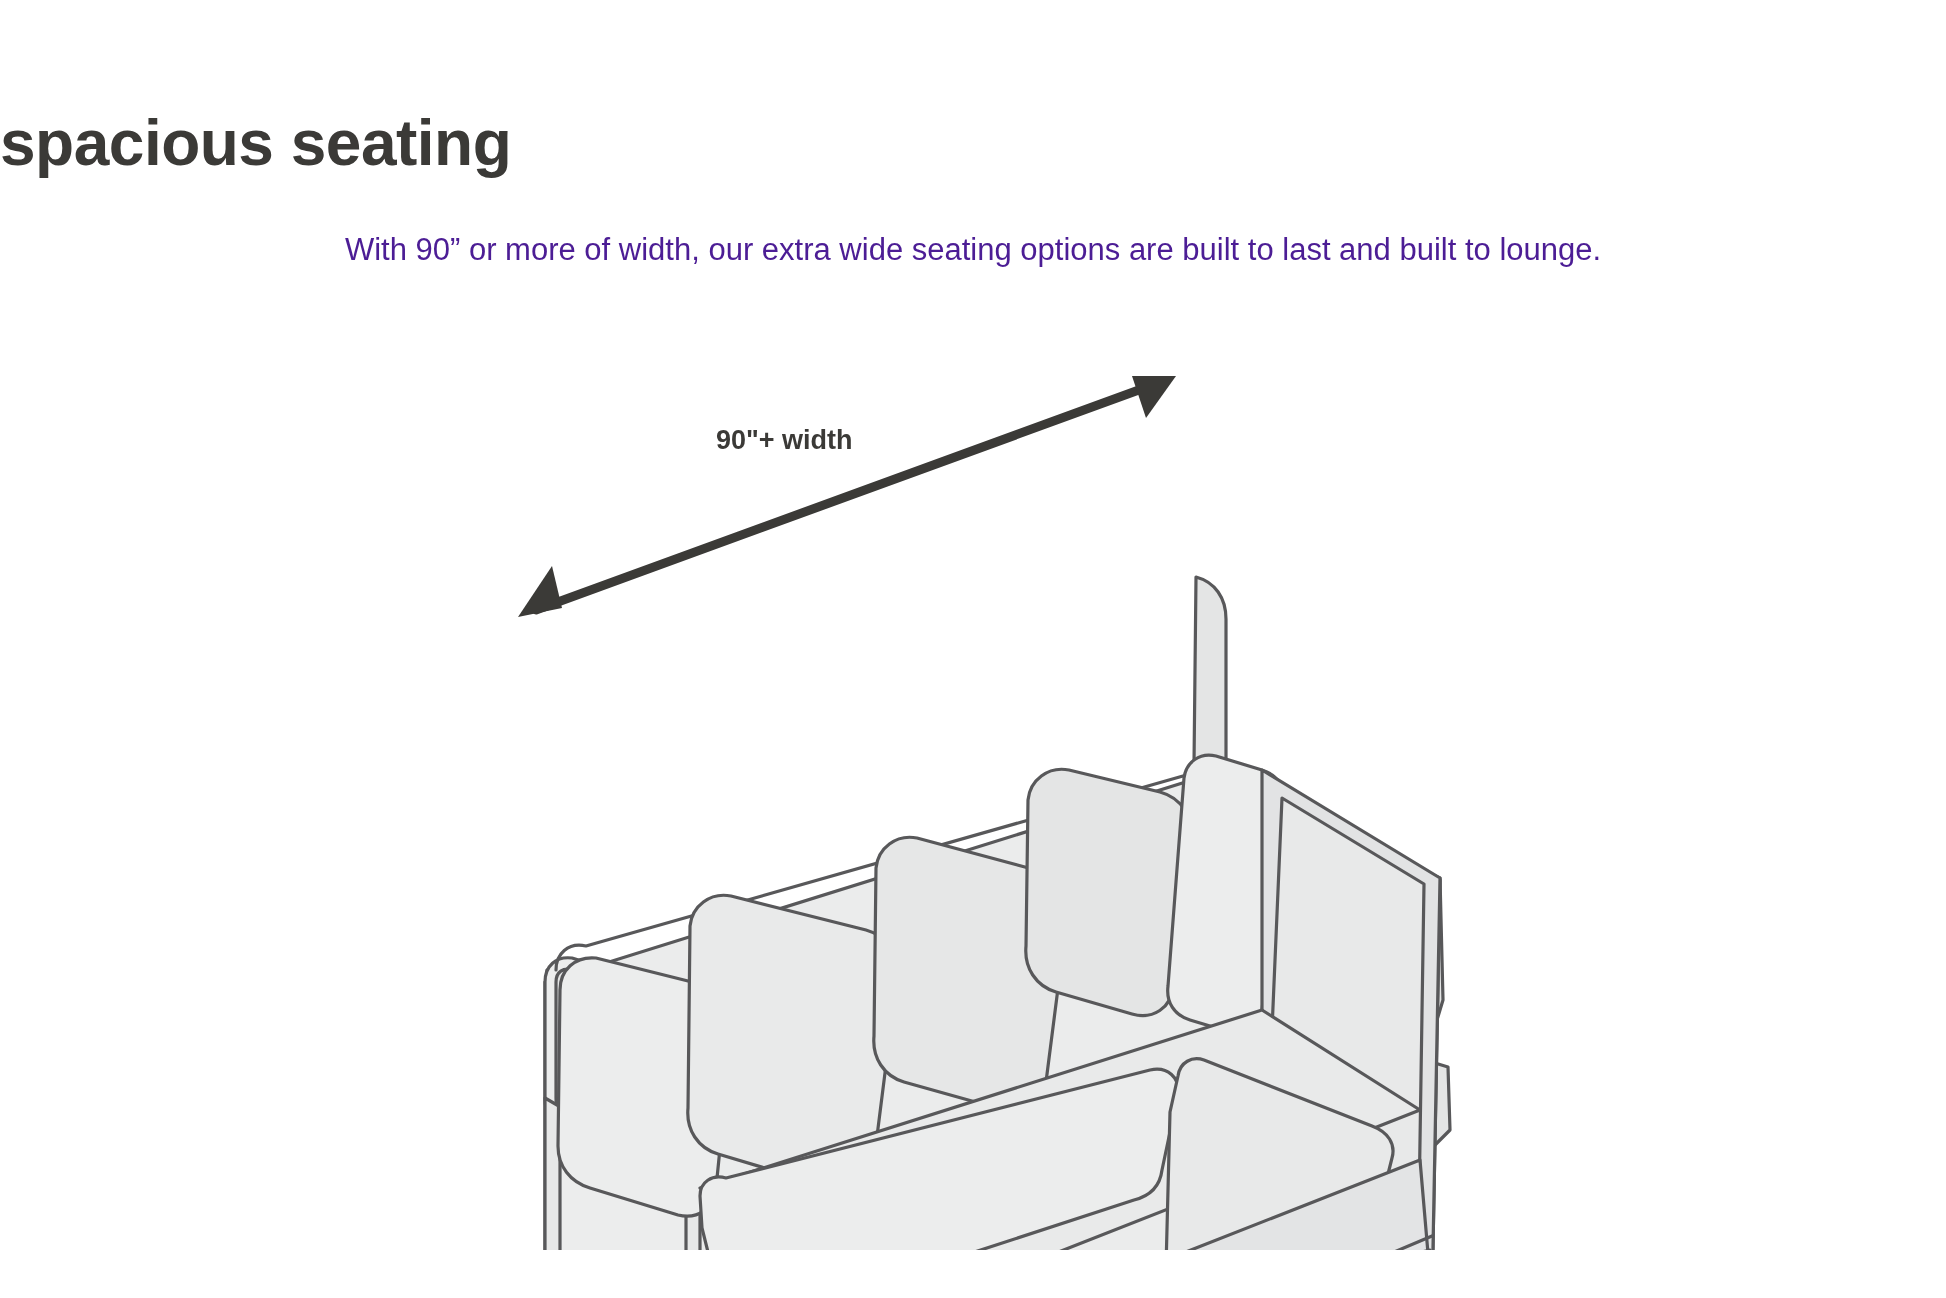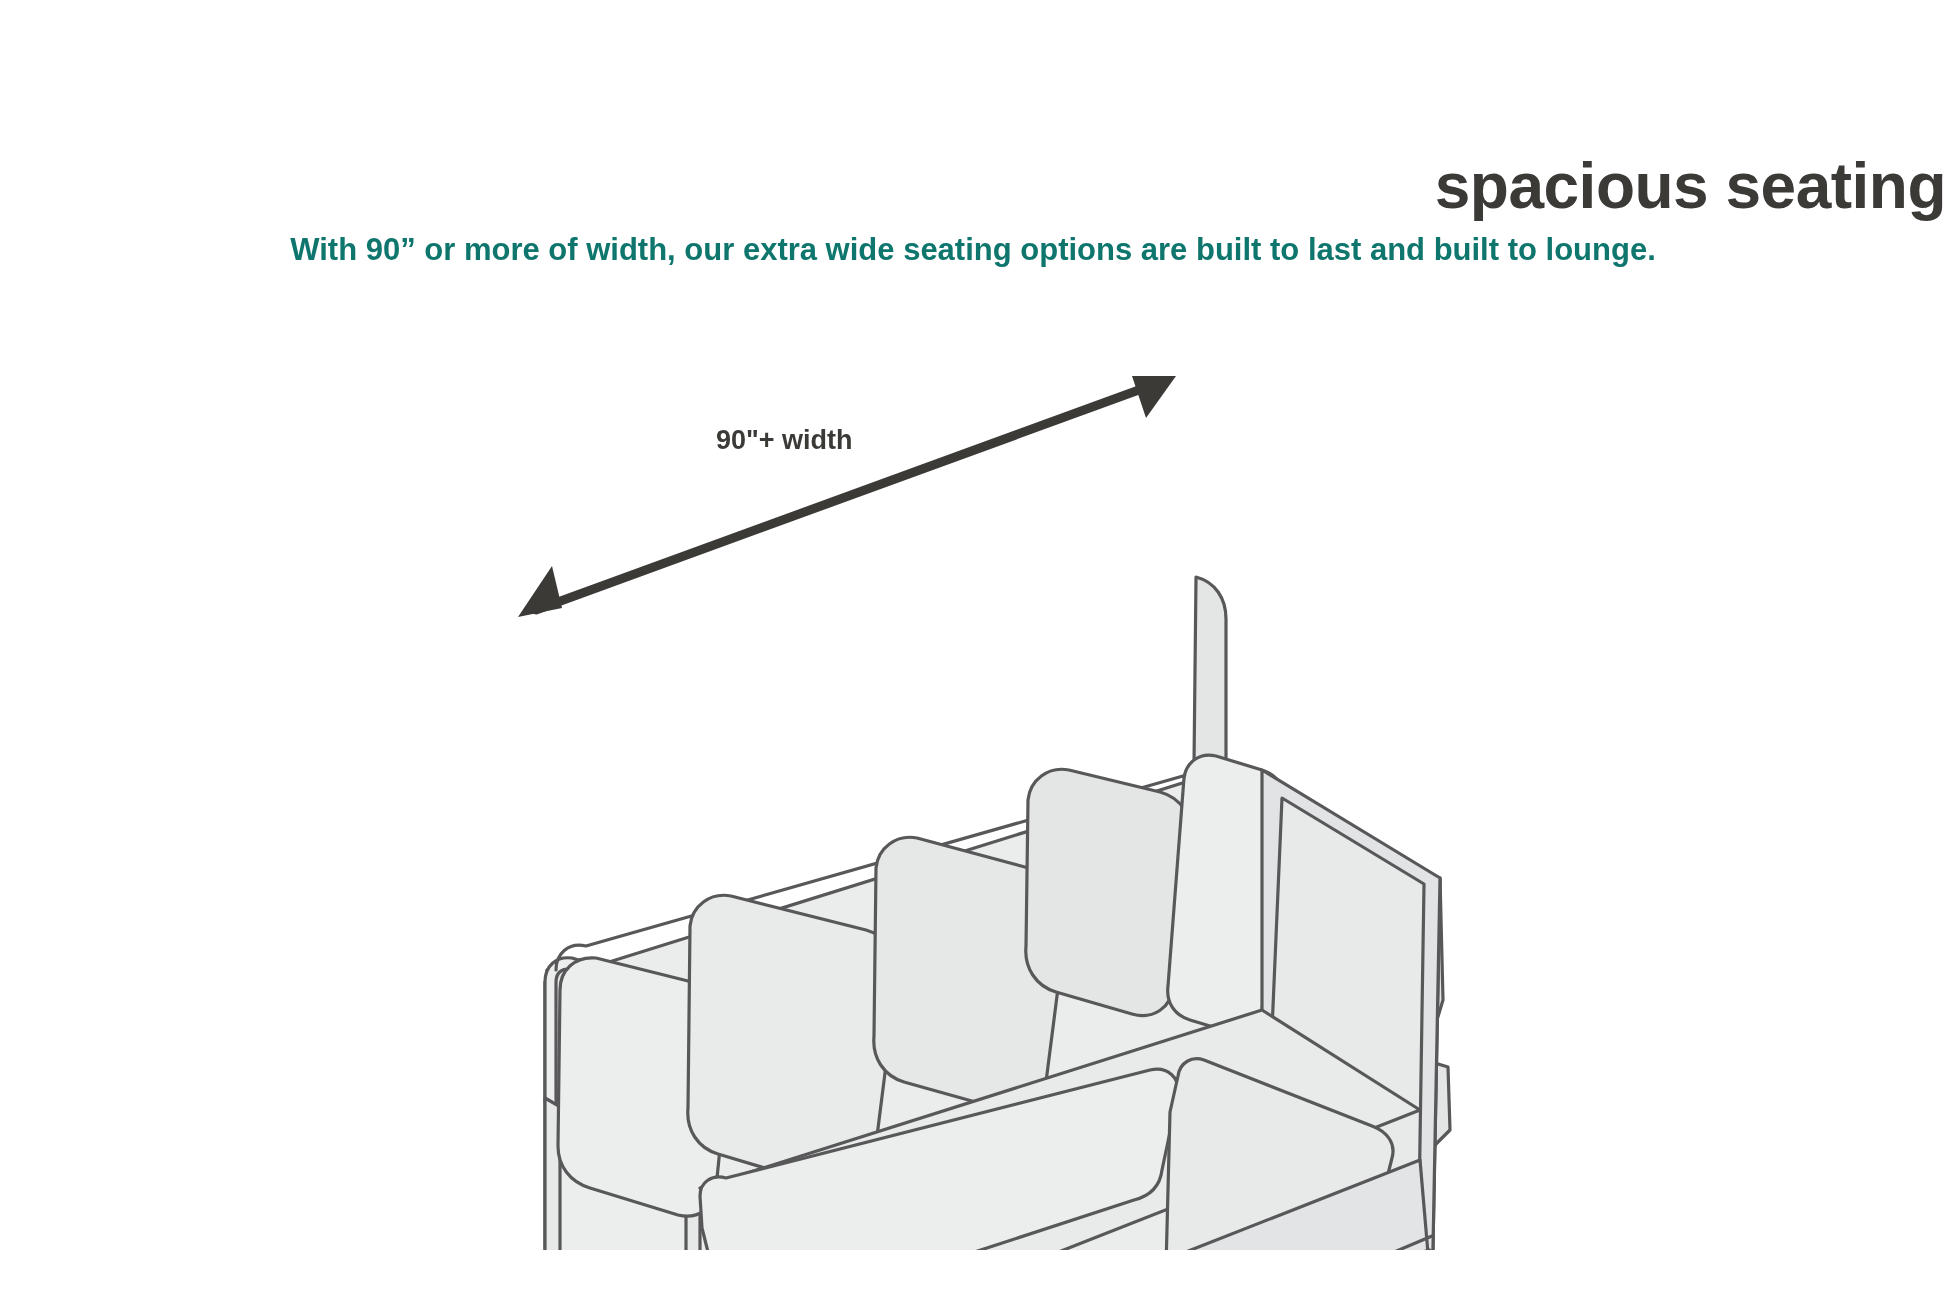--- a/index.html
+++ b/index.html
@@ -19,39 +19,38 @@
     position: relative;
     width: 1946px;
     height: 1298px;
     background: #ffffff;
   }
   .headline {
     position: absolute;
     top: 108px;
     left: 0;
     width: 1946px;
-    text-align: right;
+    text-align: left;
     font-size: 64px;
     font-weight: bold;
     letter-spacing: -0.5px;
     color: #3b3a37;
     line-height: 1.1;
-    margin-top: 43px;
   }
   .subcopy {
     position: absolute;
     top: 228px;
     left: 50%;
     transform: translateX(-50%);
     width: 1560px;
     text-align: center;
     font-size: 31px;
-    font-weight: 700;
+    font-weight: 400;
     line-height: 1.45;
-    color: #0f766e;
+    color: #4c1d95;
   }
   .subcopy .line {
     display: block;
   }
   .illustration {
     position: absolute;
     top: 370px;
     left: 0;
     width: 1946px;
     height: 880px;

